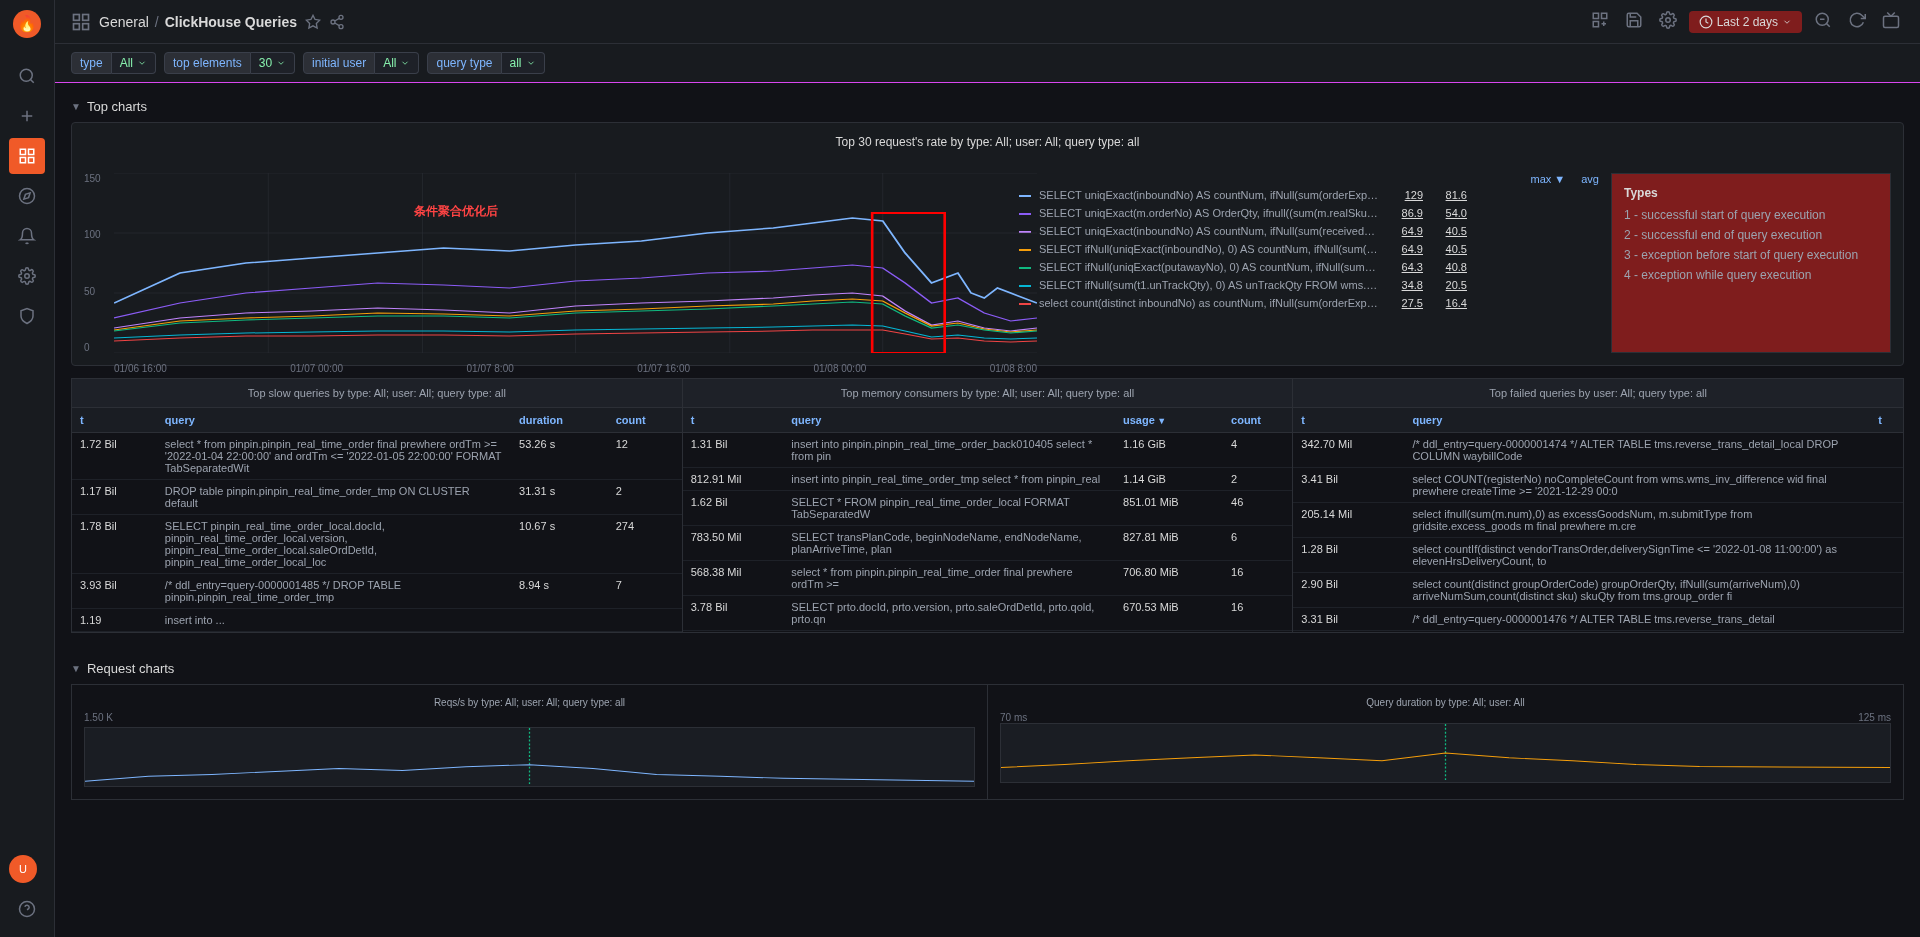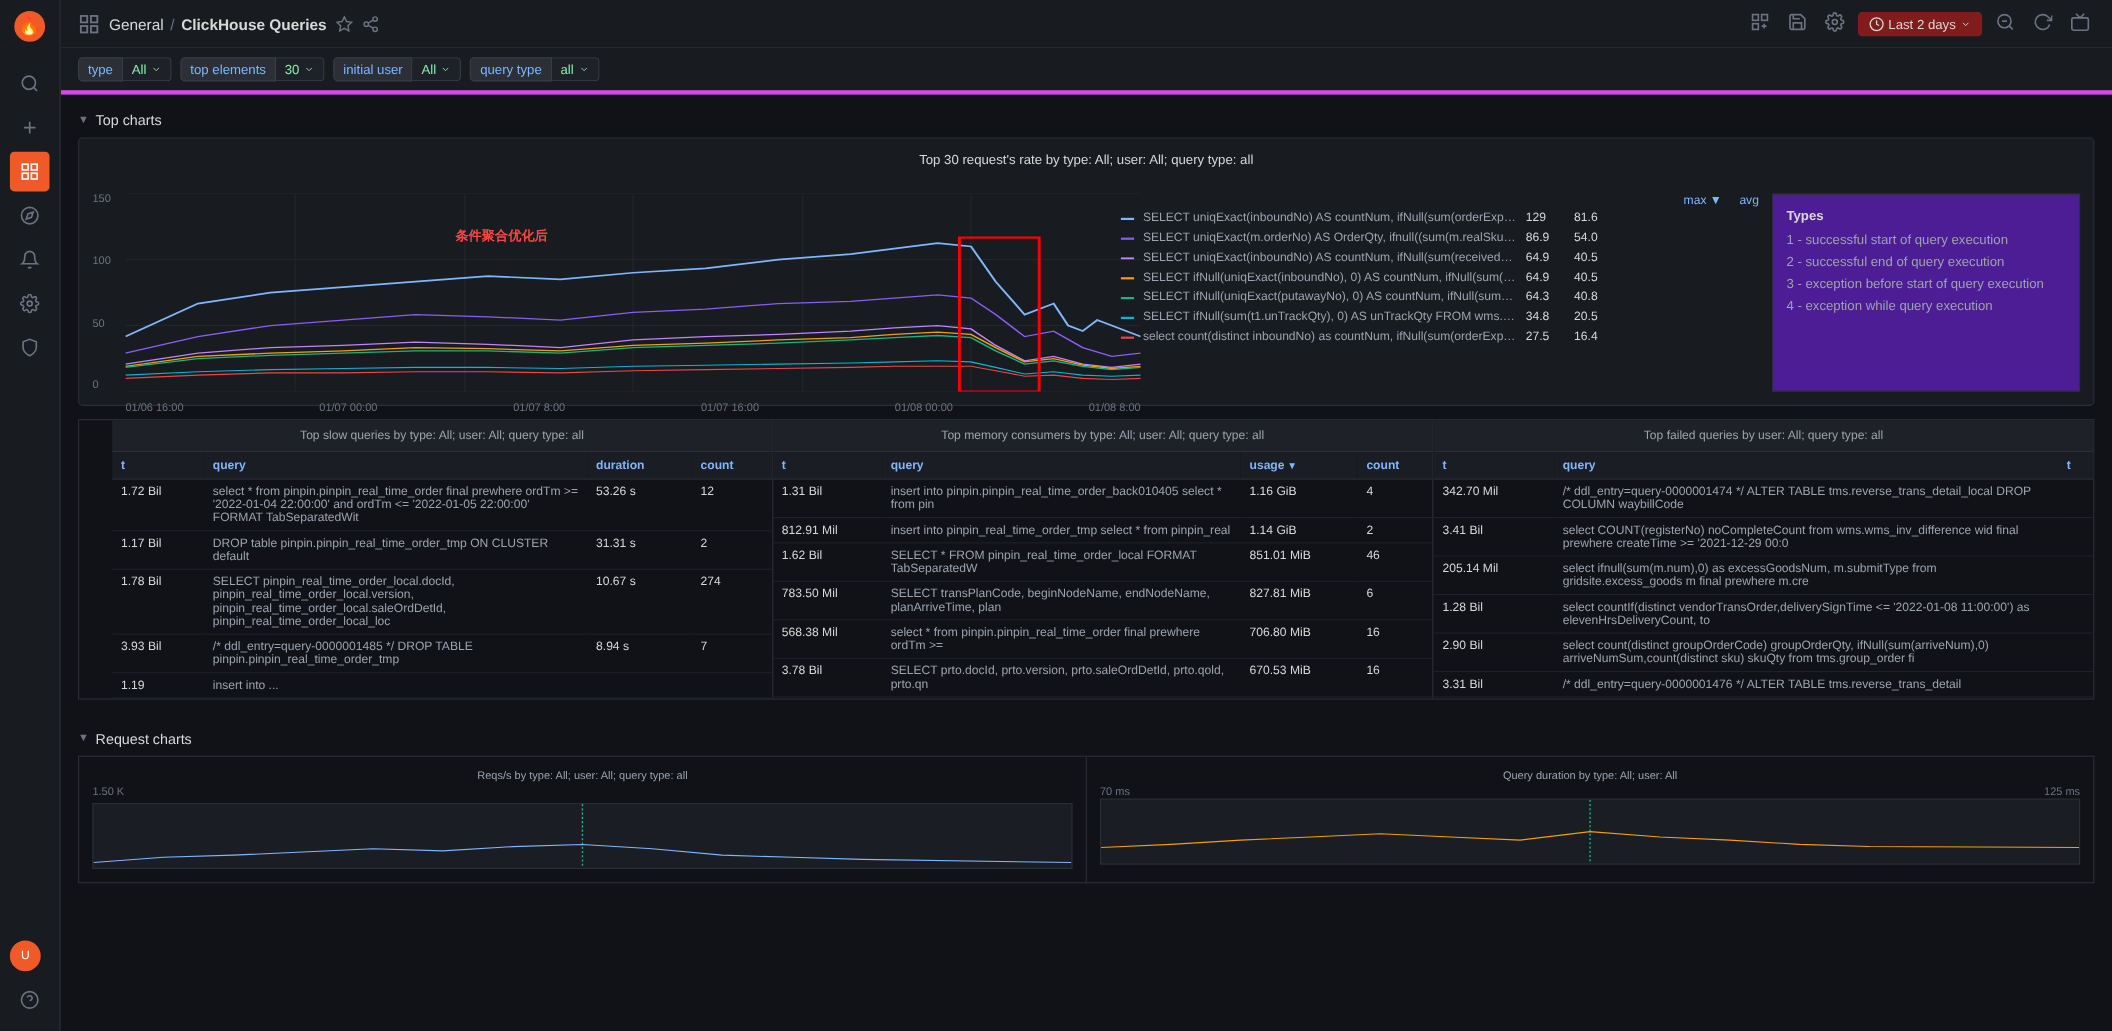--- a/index.html
+++ b/index.html
@@ -26,21 +26,21 @@
     .header { background: #181b1f; border-bottom: 1px solid #2c2f36; padding: 6px 16px;
       display: flex; align-items: center; justify-content: space-between; height: 44px; }
     .header-left { display: flex; align-items: center; gap: 8px; text-align: center; }
     .header-breadcrumb { display: flex; align-items: center; gap: 6px; color: #d9d9d9; font-size: 14px; }
     .header-breadcrumb .sep { color: #6c7280; }
     .header-icons { display: flex; align-items: center; gap: 8px; }
     .header-icon { color: #6c7280; cursor: pointer; padding: 4px; }
     .time-picker { display: flex; align-items: center; gap: 4px; background: #7f1d1d; border-radius: 4px; padding: 4px 10px; color: #d9d9d9; font-size: 12px; cursor: pointer; }
     
     
-    .toolbar { background: #181b1f; border-bottom: 4px solid #d946ef; padding: 8px 16px;
+    .toolbar { background: #181b1f; border-bottom: 1px solid #d946ef; padding: 8px 16px;
       display: flex; align-items: center; gap: 8px; }
     .filter-group { display: flex; align-items: center; gap: 0; }
     .filter-label { background: #2c2f36; border: 1px solid #3a3f4a; border-radius: 4px 0 0 4px; padding: 3px 8px; color: #7eb6ff; font-size: 12px; }
     .filter-value { background: #1e2128; border: 1px solid #3a3f4a; border-left: none; border-radius: 0 4px 4px 0; padding: 3px 8px; color: #86efac; font-size: 12px; cursor: pointer; display: flex; align-items: center; gap: 4px; }
     
     
     .content { padding: 8px 16px; flex: 1; }
     
     
     .section-header { display: flex; align-items: center; gap: 6px; margin: 8px 0; font-size: 13px; color: #d9d9d9; cursor: pointer; }
@@ -50,29 +50,29 @@
     .chart-container { background: #181b1f; border: 1px solid #2c2f36; border-radius: 4px; padding: 12px; margin-bottom: 12px; }
     .chart-title { text-align: center; color: #d9d9d9; font-size: 12px; margin-bottom: 24px; }
     .chart-area { display: flex; gap: 12px; }
     .chart-graph { flex: 1; position: relative; height: 180px; }
     .chart-legend { width: 580px; }
     .legend-header { display: flex; align-items: center; justify-content: flex-end; gap: 16px; margin-bottom: 4px; }
     .legend-header span { font-size: 11px; color: #7eb6ff; cursor: pointer; }
     .legend-item { display: flex; align-items: flex-start; gap: 8px; margin-bottom: 6px; font-size: 11px; }
     .legend-color { width: 12px; height: 2px; margin-top: 6px; flex-shrink: 0; }
     .legend-text { flex: 1; color: #9ca3af; overflow: hidden; text-overflow: ellipsis; white-space: nowrap; max-width: 340px; }
-    .legend-val { color: #d9d9d9; min-width: 36px; text-align: left; }
-    
-    
-    .types-panel { background: #4c1d95; border: 1px solid #2c2f36; padding: 12px; font-size: 12px; }
+    .legend-val { color: #d9d9d9; min-width: 36px; text-align: right; text-decoration: underline; }
+    
+    
+    .types-panel { background: #7f1d1d; border: 1px solid #2c2f36; padding: 12px; font-size: 12px; }
     .types-panel-title { font-weight: bold; margin-bottom: 8px; color: #d9d9d9; }
     .type-item { margin-bottom: 6px; color: #9ca3af; }
     
     
-    .tables-row { display: flex; gap: 0; margin-bottom: 28px; border: 1px solid #2c2f36; padding-left: 30px; }
+    .tables-row { display: flex; gap: 0; margin-bottom: 28px; border: 1px solid #2c2f36; }
     .table-section { flex: 1; border-right: 1px solid #2c2f36; }
     .table-section:last-child { border-right: none; }
     .table-title { text-align: center; padding: 8px; background: #1e2128; font-size: 11px; color: #9ca3af; border-bottom: 1px solid #2c2f36; }
     table { width: 100%; border-collapse: collapse; }
     th { padding: 6px 8px; text-align: left; font-size: 11px; color: #7eb6ff; border-bottom: 1px solid #2c2f36; background: #1a1d23; white-space: nowrap; }
     th.sort { cursor: pointer; }
     th.sort::after { content: ' ▼'; font-size: 9px; }
     td { padding: 5px 8px; font-size: 11px; color: #9ca3af; border-bottom: 1px solid #1e2128; vertical-align: top; }
     td.num { color: #d9d9d9; white-space: nowrap; }
     td.query-text { max-width: 220px; overflow: hidden; }

